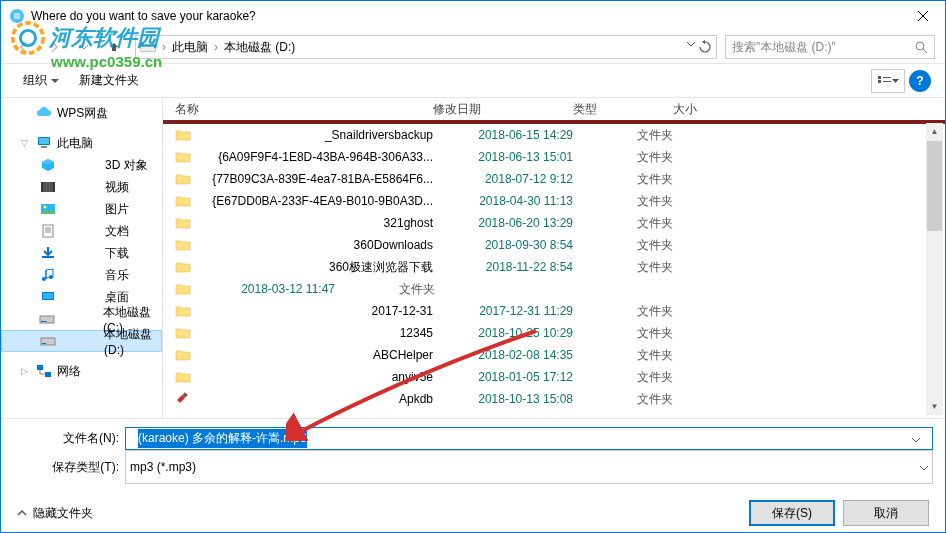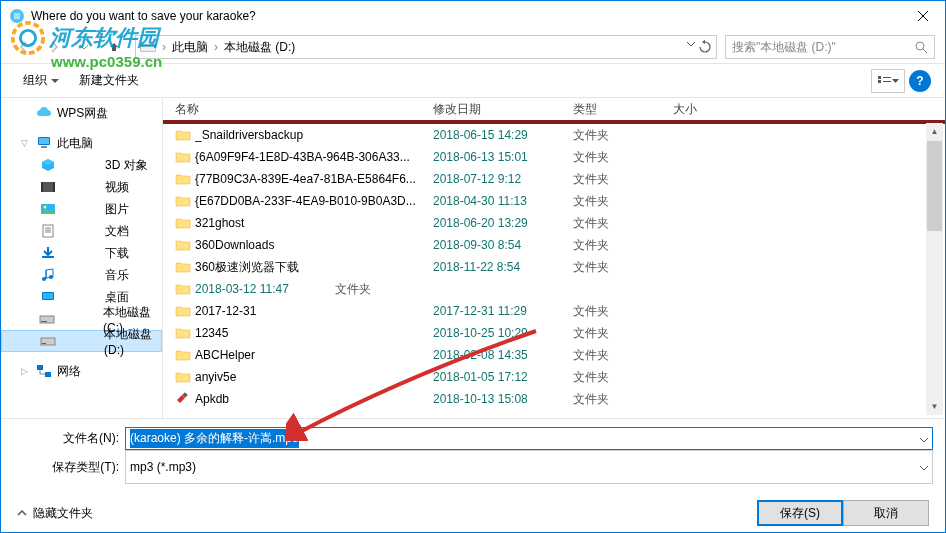--- a/index.html
+++ b/index.html
@@ -41,40 +41,40 @@
     .tree-item .expand { width: 10px; color: #999; font-size: 9px; }
     .tree-icon { width: 18px; height: 16px; display: flex; align-items: center; justify-content: center; }
     .spacer { height: 8px; }
     
     .filelist { flex: 1; overflow: hidden; }
     .columns { height: 26px; display: flex; align-items: center; border-bottom: 4px solid #7f1d1d; color: #444; padding-left: 12px; }
     .col-name { width: 258px; }
     .col-date { width: 140px; }
     .col-type { width: 100px; }
     .col-size { flex: 1; }
-    .rows { overflow: hidden; }
+    .rows { overflow: hidden; text-align: right; }
     .file-row { height: 22px; display: flex; align-items: center; padding-left: 12px; }
     .file-row .ficon { width: 20px; height: 16px; display: flex; align-items: center; }
     .file-row .fname { width: 238px; white-space: nowrap; overflow: hidden; text-overflow: ellipsis; }
     .file-row .fdate { width: 140px; color: #0f766e; }
     .file-row .ftype { width: 100px; color: #555; }
     
     .arrow { position: absolute; top: 325px; left: 285px; z-index: 50; pointer-events: none; }
     
     .bottom { padding: 8px 12px; border-top: 1px solid #e5e5e5; }
     .field-row { display: flex; align-items: center; margin-bottom: 0; }
     .field-label { width: 112px; text-align: right; padding-right: 6px; }
-    .field-input { flex: 1; height: 23px; border: 1px solid #0078d7; padding: 0 4px; display: flex; align-items: center; }
+    .field-input { flex: 1; height: 23px; border: 1px solid #0078d7; padding: 0 12px; display: flex; align-items: center; }
     .field-input.filename span { background: #0078d7; color: #fff; padding: 1px 0px; }
     .field-select { flex: 1; height: 23px; border: 1px solid #ccc; padding: 16px 4px; display: flex; align-items: center; }
     .field-drop { margin-left: auto; color: #555; }
     
     .footer { display: flex; align-items: center; padding: 8px 16px 12px; }
     .hide-folders { display: flex; align-items: center; gap: 6px; cursor: pointer; }
-    .btns { margin-left: auto; display: flex; gap: 0; }
+    .btns { margin-left: auto; display: flex; gap: 8px; }
     .btn { width: 86px; height: 26px; border: 1px solid #adadad; background: #e1e1e1; display: flex; align-items: center; justify-content: center; cursor: pointer; }
     .btn.primary { border: 1px solid #0078d7; box-shadow: inset 0 0 0 1px #0078d7; }
     
     .scrollbar-v { position: absolute; right: 2px; top: 122px; width: 17px; height: 292px; background: #f0f0f0; }
     .scrollbar-v .thumb { position: absolute; top: 18px; width: 15px; left: 1px; height: 90px; background: #cdcdcd; }
     .scrollbar-v .arr { position: absolute; width: 17px; height: 17px; display: flex; align-items: center; justify-content: center; color: #606060; font-size: 8px; }
     .scrollbar-v .arr.top { top: 0; }
     .scrollbar-v .arr.bot { bottom: 0; }
   </style>
 </head>

